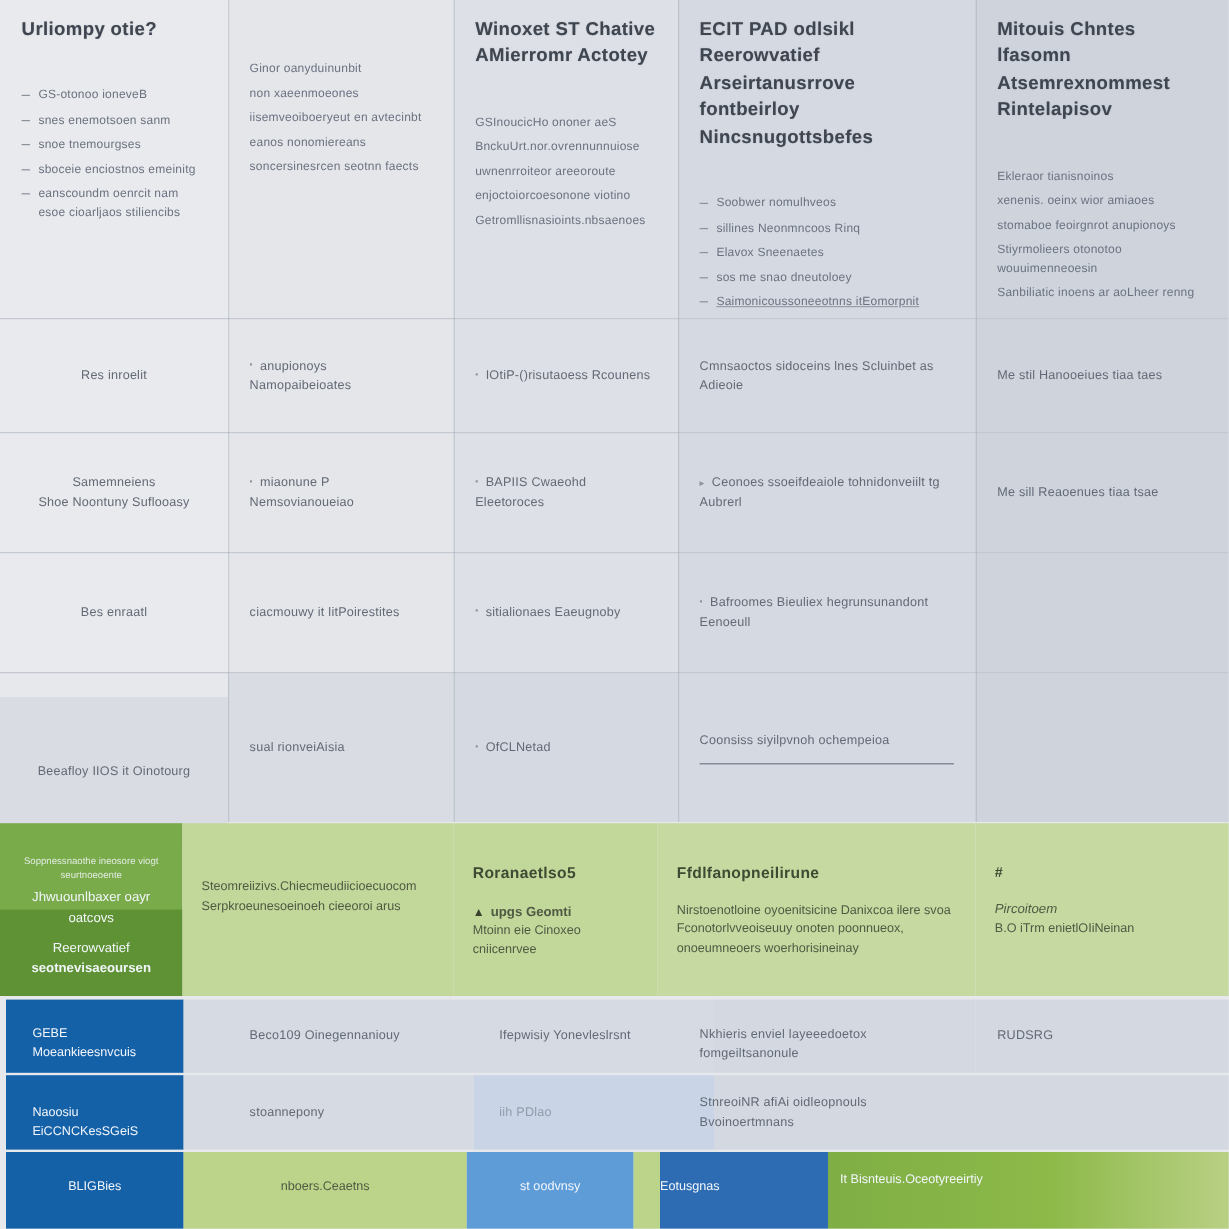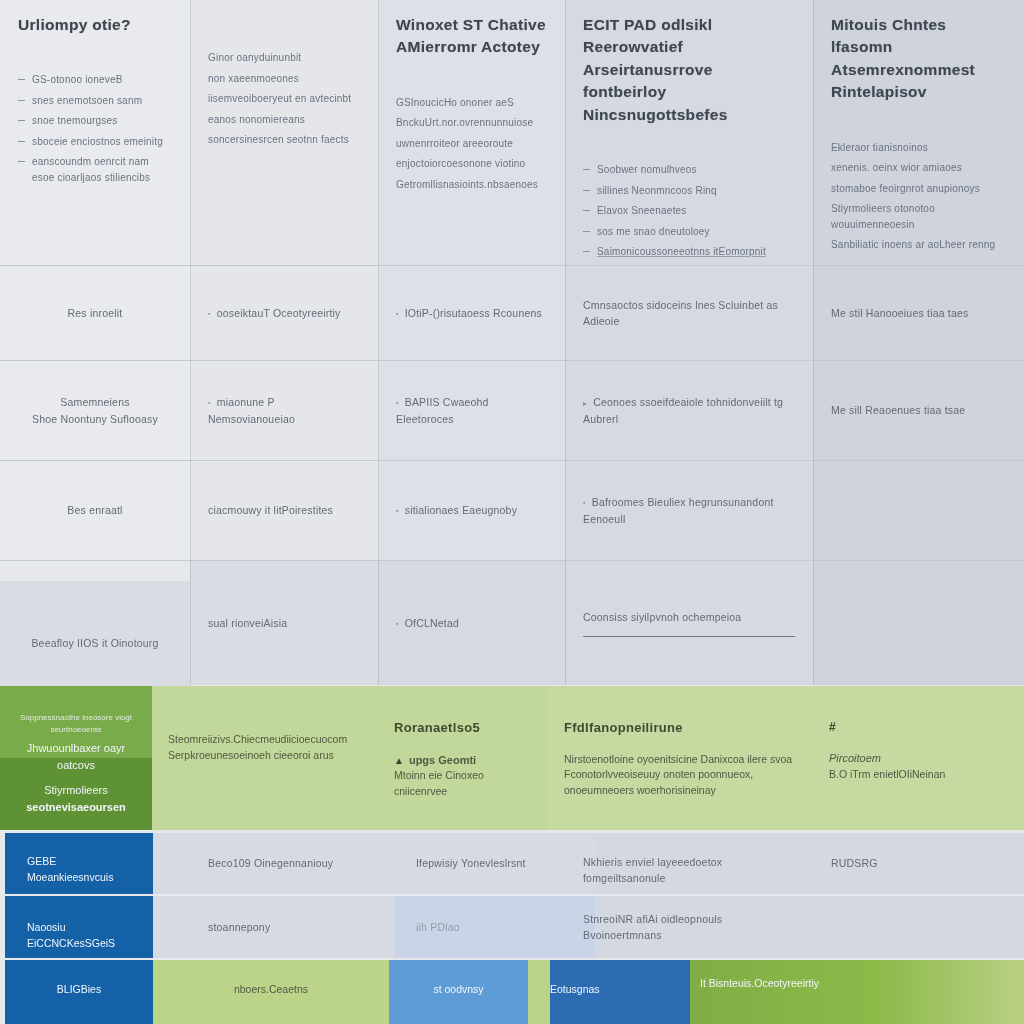--- a/index.html
+++ b/index.html
@@ -172,21 +172,21 @@
       <li>stomaboe feoirgnrot anupionoys</li>
       <li>Stiyrmolieers otonotoo wouuimenneoesin</li>
       <li>Sanbiliatic inoens ar aoLheer renng</li>
     </ul>
   </div>
 
   <div class="cell tone-a vcenter" style="left:0;top:266px;width:190px;height:94px;text-align:center;">
     <span class="rowtext">Res inroelit</span>
   </div>
   <div class="cell tone-b vcenter" style="left:190px;top:266px;width:188px;height:94px;">
-    <span class="rowtext bul">ooseiktauT Oceotyreeirtiy</span>
+    <span class="rowtext bul">anupionoys Namopaibeioates</span>
   </div>
   <div class="cell tone-c vcenter" style="left:378px;top:266px;width:187px;height:94px;">
     <span class="rowtext bul">IOtiP-()risutaoess Rcounens</span>
   </div>
   <div class="cell tone-d vcenter" style="left:565px;top:266px;width:248px;height:94px;">
     <span class="rowtext">Cmnsaoctos  sidoceins lnes Scluinbet as Adieoie</span>
   </div>
   <div class="cell tone-e vcenter" style="left:813px;top:266px;width:211px;height:94px;">
     <span class="rowtext">Me stil Hanooeiues tiaa taes</span>
   </div>
@@ -249,21 +249,21 @@
   <div class="vline" style="left:565px;top:0;height:685px;"></div>
   <div class="vline" style="left:813px;top:0;height:685px;"></div>
 
   <div class="block" style="left:0;top:686px;width:152px;height:144px;background:#7aab4a;"></div>
   <div class="block" style="left:0;top:758px;width:152px;height:72px;background:#5f9234;"></div>
   <div class="blk-text on-dark" style="left:0;top:700px;width:152px;text-align:center;">
     <span class="tiny">Soppnessnaothe ineosore viogt seurtnoeoente</span>
     <span class="mid">Jhwuounlbaxer oayr oatcovs</span>
   </div>
   <div class="blk-text on-dark" style="left:0;top:770px;width:152px;text-align:center;">
-    <span class="mid">Stiyrmolieers</span>
+    <span class="mid">Reerowvatief</span>
     <span class="mid" style="font-weight:600;">seotnevisaeoursen</span>
   </div>
 
   <div class="block" style="left:152px;top:686px;width:226px;height:144px;background:#c2d79a;"></div>
   <div class="blk-text on-light" style="left:152px;top:720px;width:226px;">
     <span class="ln">Steomreiizivs.Chiecmeudiicioecuocom</span>
     <span class="ln">Serpkroeunesoeinoeh cieeoroi arus</span>
   </div>
 
   <div class="block" style="left:378px;top:686px;width:170px;height:144px;background:#c2d79a;"></div>

